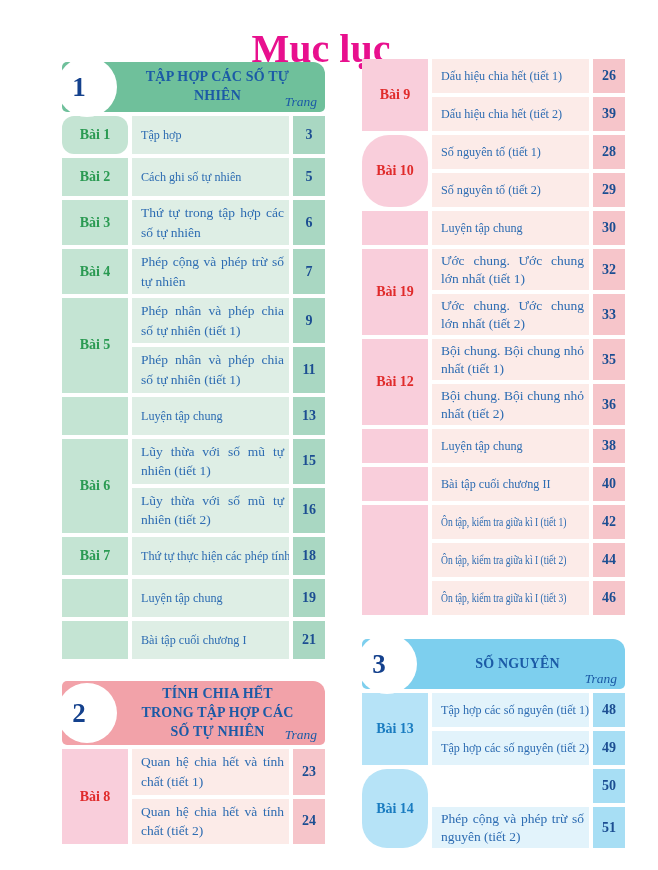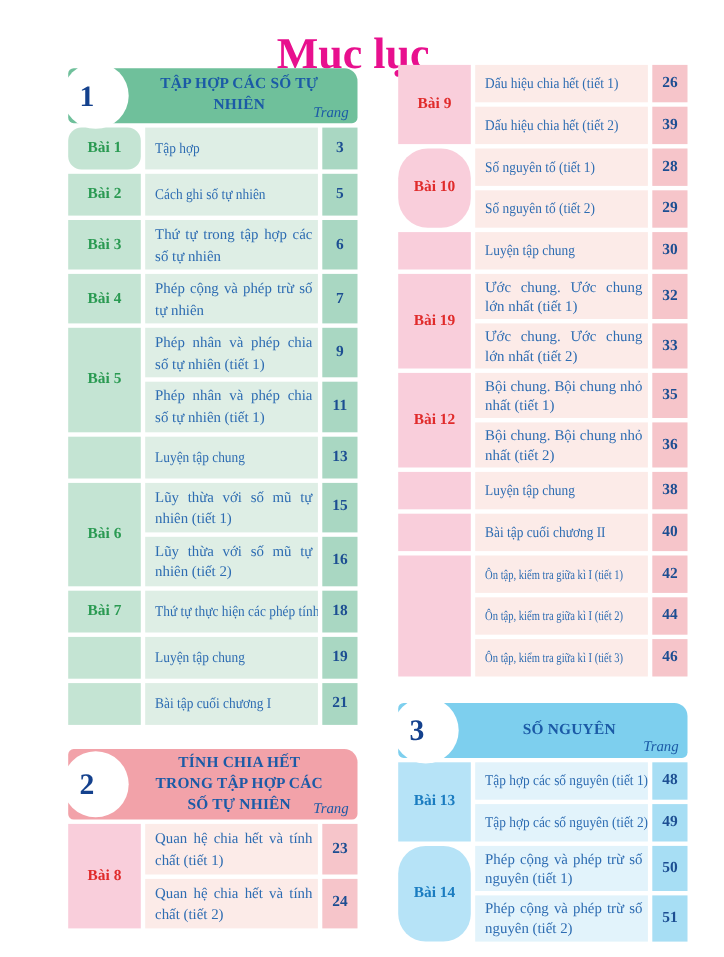--- a/index.html
+++ b/index.html
@@ -227,23 +227,20 @@
             <div class="cell label" style="grid-row: span 2;">Bài 13</div>
             <div class="cell content nw">
               <span>Tập hợp các số nguyên (tiết 1)</span>
             </div>
             <div class="cell pagenum">48</div>
             <div class="cell content nw">
               <span>Tập hợp các số nguyên (tiết 2)</span>
             </div>
             <div class="cell pagenum">49</div>
             <div class="cell label" style="grid-row: span 2; border-radius: 25px;">Bài 14</div>
-            <div class="cell content tall">
-              <span>Phép cộng và phép trừ số nguyên (tiết 1)</span>
-            </div>
             <div class="cell pagenum">50</div>
             <div class="cell content tall">
               <span>Phép cộng và phép trừ số nguyên (tiết 2)</span>
             </div>
             <div class="cell pagenum">51</div>
           </div>
       </section>
     </div>
 
   </div>

